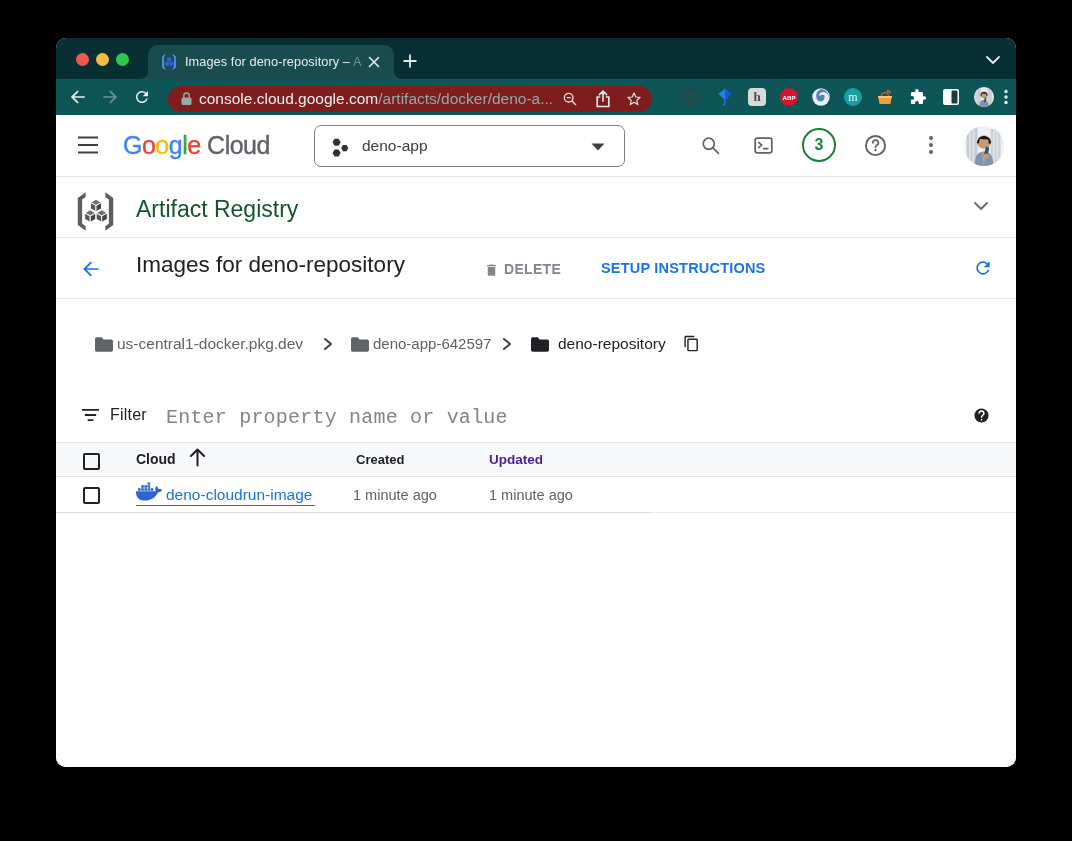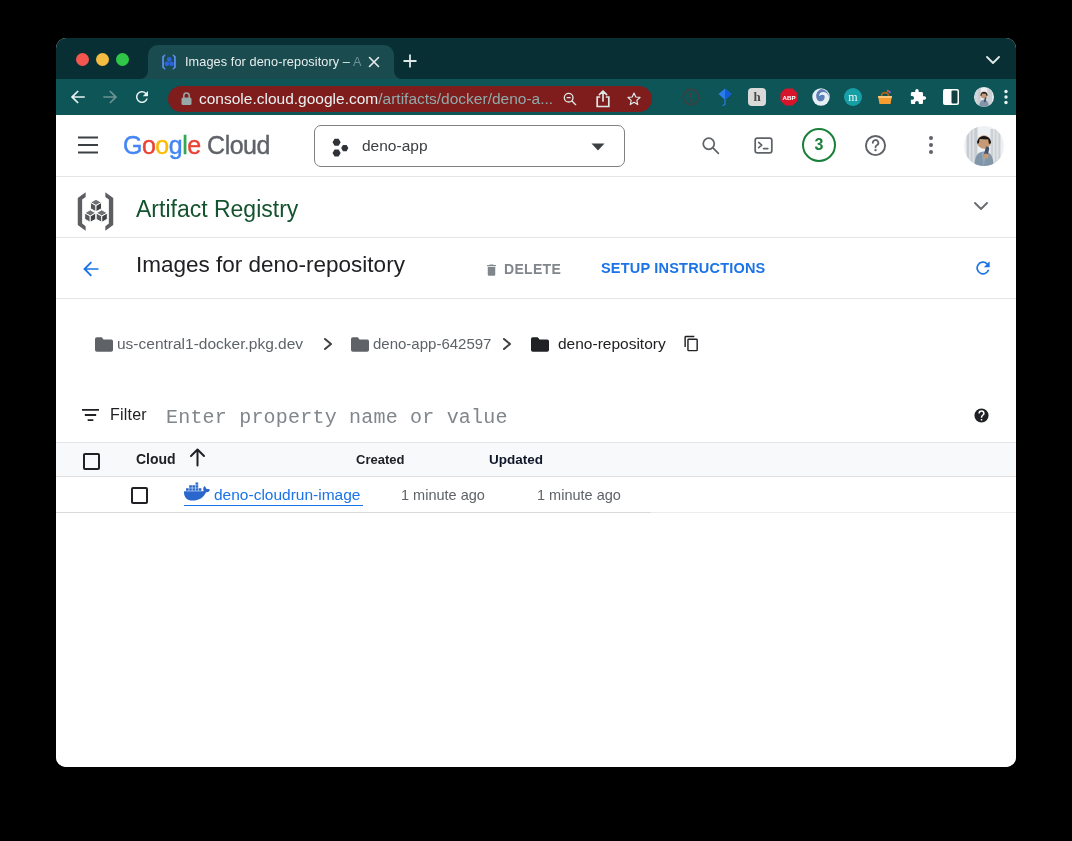--- a/index.html
+++ b/index.html
@@ -315,24 +315,24 @@
       </svg>
     </div>
 
     <div class="row" style="top:327px;height:35px;background:#f8f9fa;border-top:1px solid #e3e5e8;border-bottom:1px solid #e0e0e0;">
       <div class="abs" style="left:27px;top:10px;width:17px;height:17px;border:2px solid #202124;border-radius:2px;"></div>
       <div class="abs" style="left:80px;top:8px;font-size:14px;font-weight:bold;color:#202124;">Cloud</div>
       <svg class="abs" style="left:133px;top:5px" width="17" height="19" viewBox="0 0 17 19">
         <path d="M8.5 1.5 V17.5 M8.5 1.5 L2 8 M8.5 1.5 L15 8" fill="none" stroke="#202124" stroke-width="2" stroke-linecap="round" stroke-linejoin="round"></path>
       </svg>
       <div class="abs" style="left:300px;top:8.5px;font-size:13px;font-weight:bold;color:#202124;">Created</div>
-      <div class="abs" style="left:433px;top:8.5px;font-size:13.5px;font-weight:bold;color:#0f172a;">Updated</div>
-    </div>
-
-    <div class="row" style="top:362px;height:36px;margin-left:48px;">
+      <div class="abs" style="left:433px;top:8.5px;font-size:13.5px;font-weight:bold;color:#4c1d95;">Updated</div>
+    </div>
+
+    <div class="row" style="top:362px;height:36px;">
       <div class="abs" style="left:27px;top:10px;width:17px;height:17px;border:2px solid #202124;border-radius:2px;"></div>
       <svg class="abs" style="left:80px;top:4px" width="26" height="21" viewBox="0 0 640 512">
         <path fill="#2967cc" d="M349.9 236.3h-66.1v-59.4h66.1v59.4zm0-204.3h-66.1v60.7h66.1V32zm78.2 144.8H362v59.4h66.1v-59.4zm-156.3-72.1h-66.1v60.1h66.1v-60.1zm78.1 0h-66.1v60.1h66.1v-60.1zm276.8 100c-14.4-9.7-47.6-13.2-73.1-8.4-3.3-24-16.7-44.9-41.1-63.7l-14-9.3-9.3 14c-18.4 27.8-23.4 73.6-3.7 103.8-8.7 4.7-25.8 11.1-48.4 10.7H2.4c-8.7 50.8 5.8 116.8 44 162.1 37.1 43.9 92.7 66.2 165.4 66.2 157.4 0 273.9-72.5 328.4-204.2 21.4.4 67.6.1 91.3-45.2 1.5-2.5 6.6-13.2 8.5-17.1l-13.3-8.9zm-511.1-27.9h-66v59.4h66.1v-59.4zm78.1 0h-66.1v59.4h66.1v-59.4zm78.1 0h-66.1v59.4h66.1v-59.4zm-78.1-72.1h-66.1v60.1h66.1v-60.1z"></path>
       </svg>
       <div class="abs" style="left:110px;top:9px;font-size:15.5px;color:#1a73e8;">deno-cloudrun-image</div>
       <div class="abs" style="left:80px;top:28px;width:179px;height:1px;background:#1a73e8;"></div>
       <div class="abs" style="left:297px;top:10px;font-size:14.5px;color:#5f6368;">1 minute ago</div>
       <div class="abs" style="left:433px;top:10px;font-size:14.5px;color:#5f6368;">1 minute ago</div>
     </div>
     <div class="abs" style="top:397px;left:0;width:960px;height:1px;background:#ececee;"></div>

